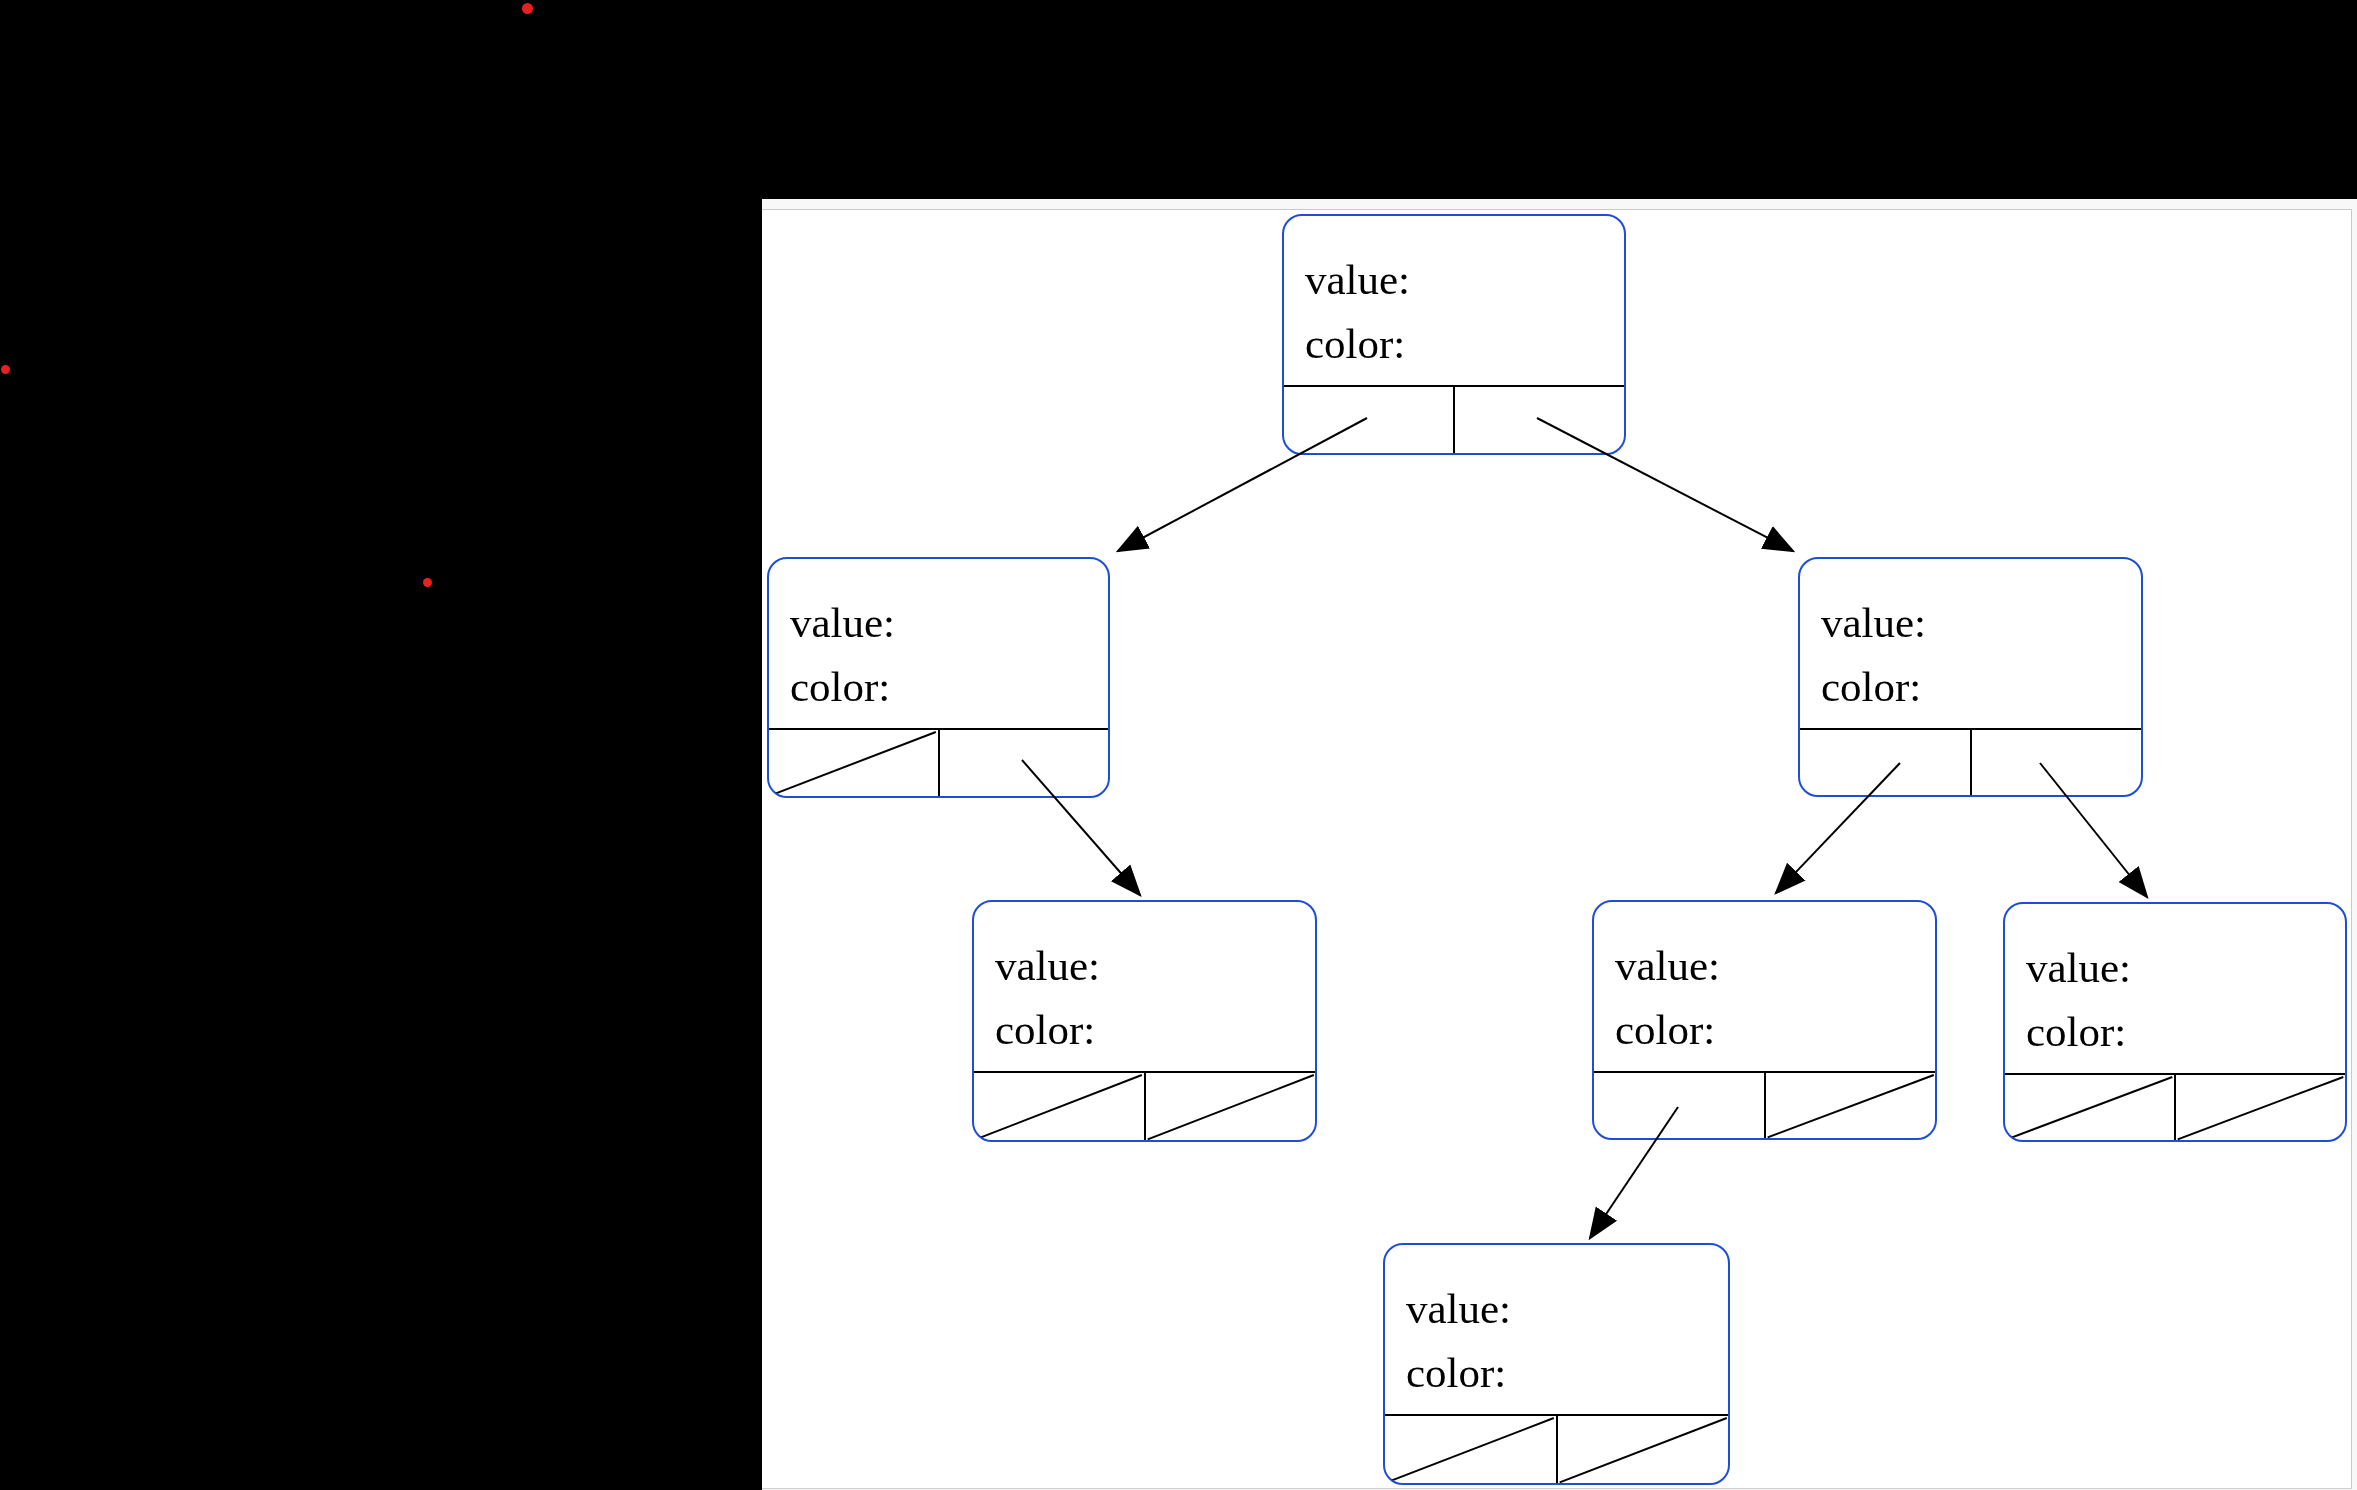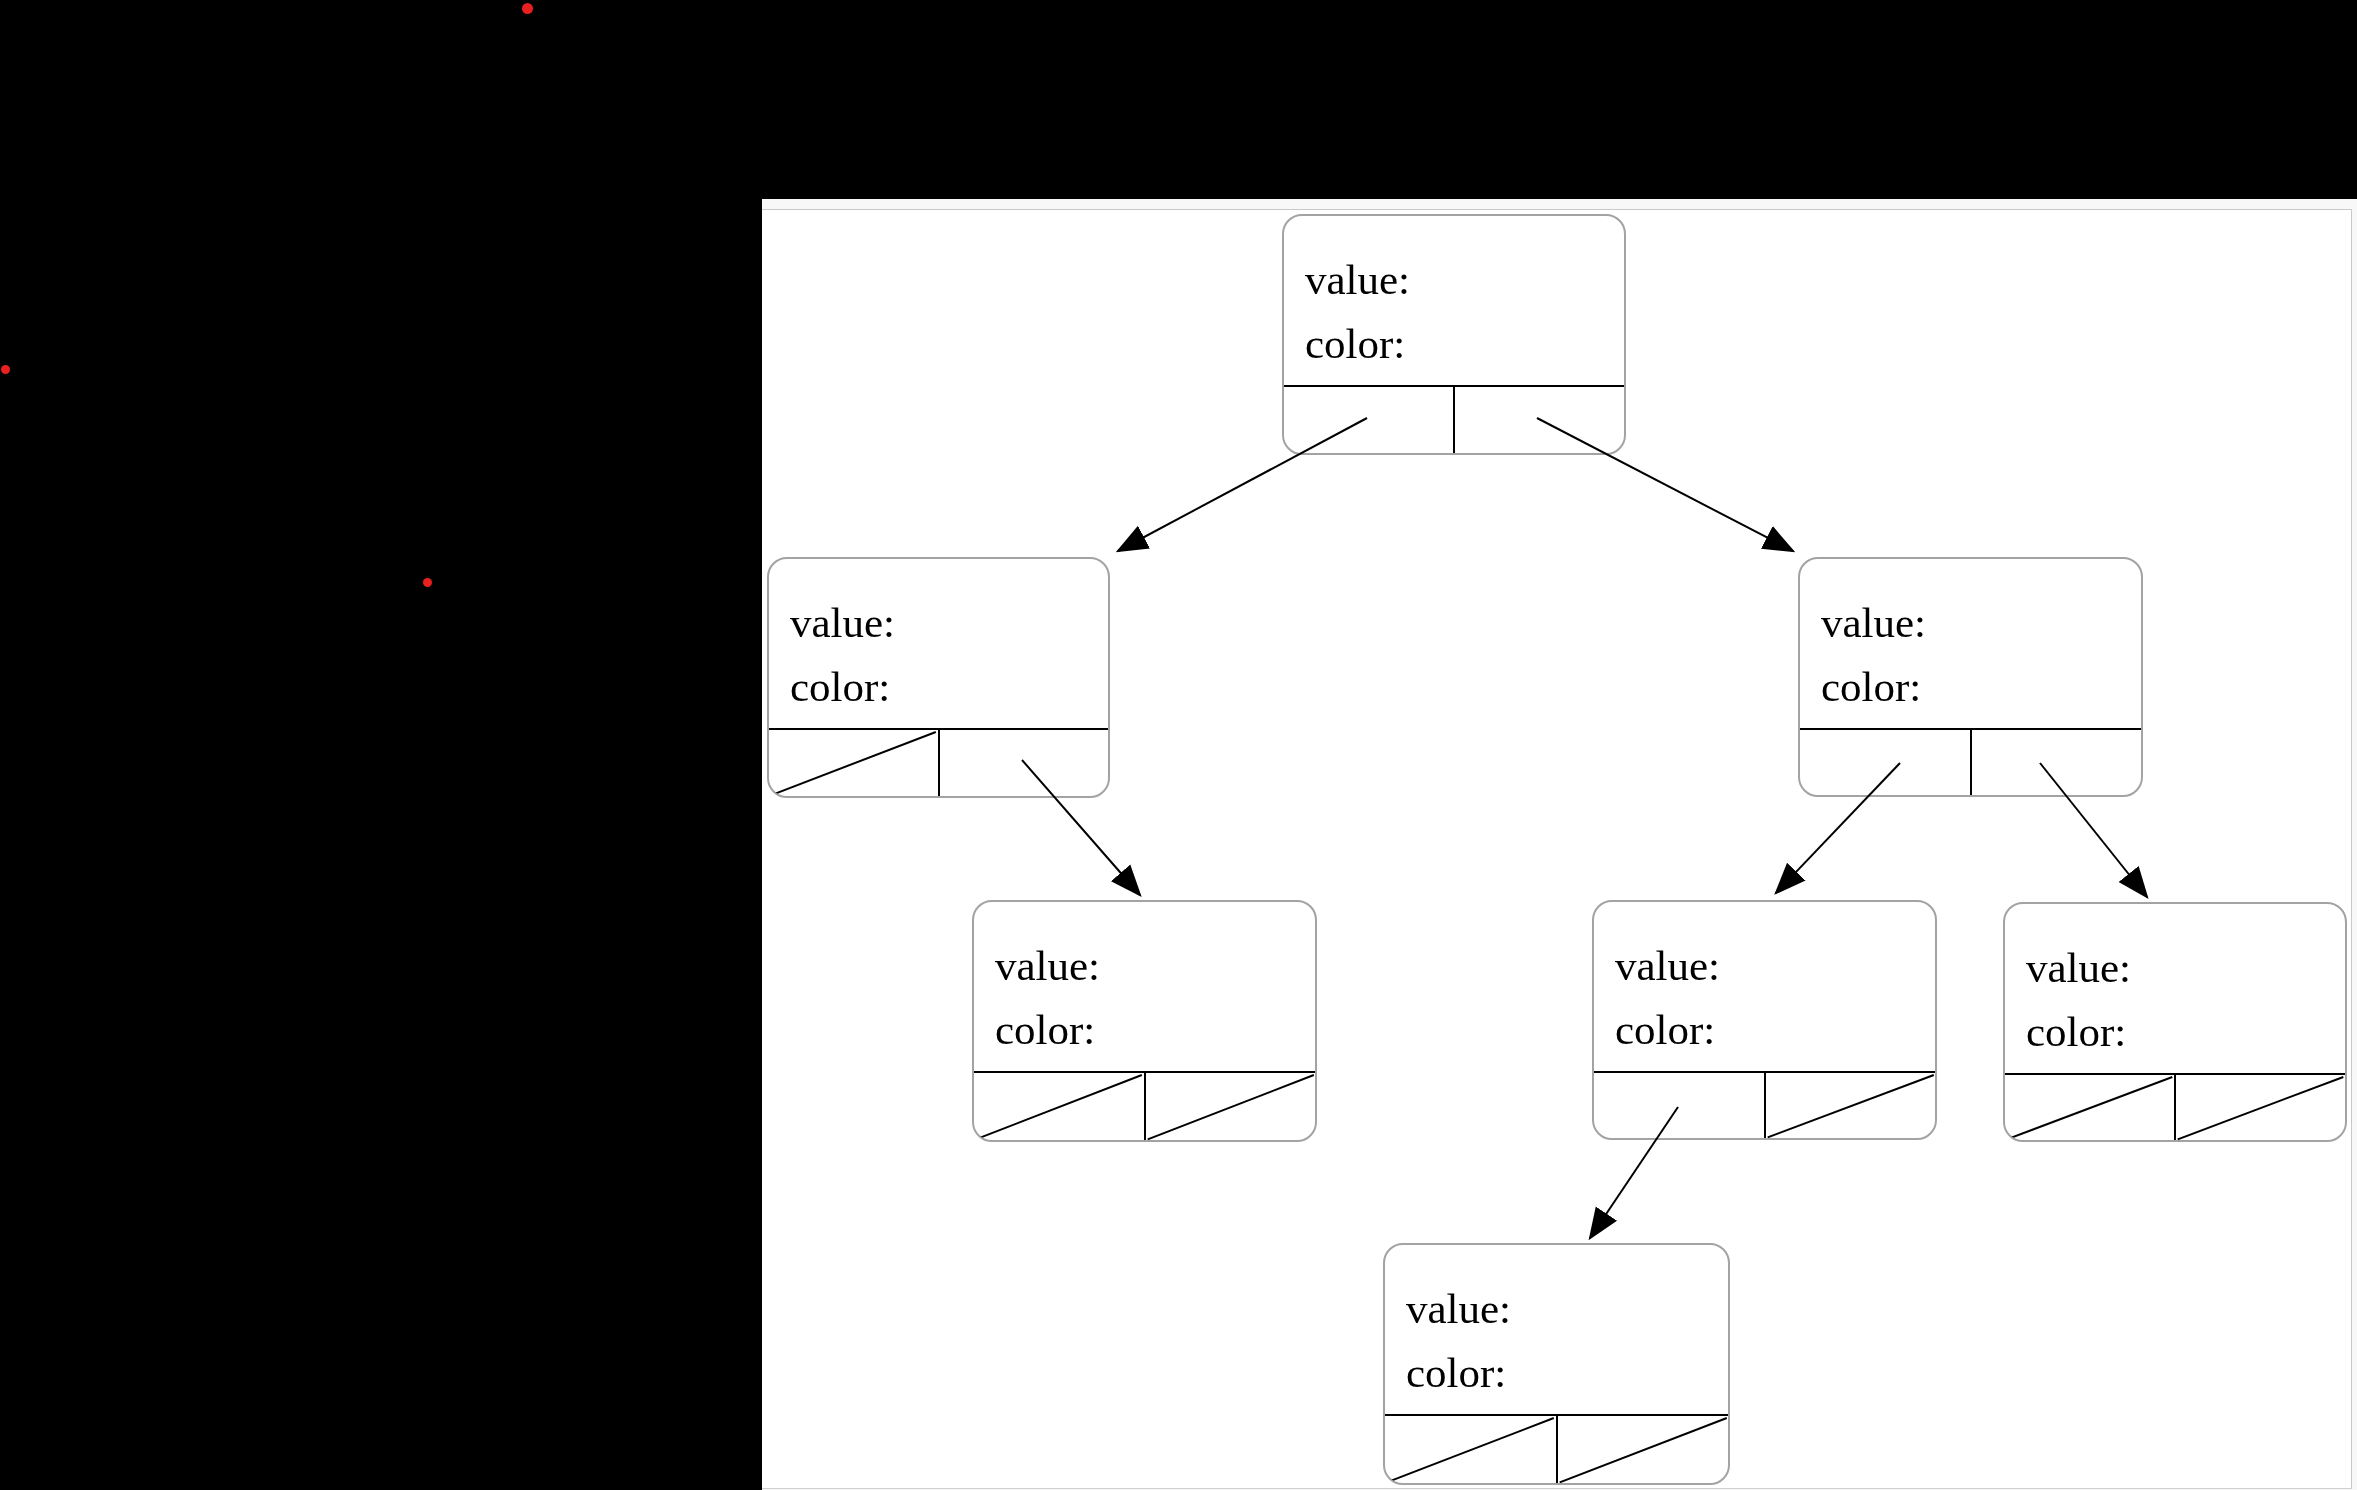--- a/index.html
+++ b/index.html
@@ -45,21 +45,21 @@
   #edge-layer {
     position: absolute;
     left: 0; top: 0;
     width: 2357px;
     height: 1490px;
     pointer-events: none;
   }
   .node {
     position: absolute;
     box-sizing: border-box;
-    border: 2px solid #a3a3a3;
+    border: 2px solid #1d4ed8;
     border-radius: 20px;
     background: #fff;
     display: flex;
     flex-direction: column;
   }
   .node-body {
     flex: none;
     height: 169px;
     overflow: hidden;
   }

